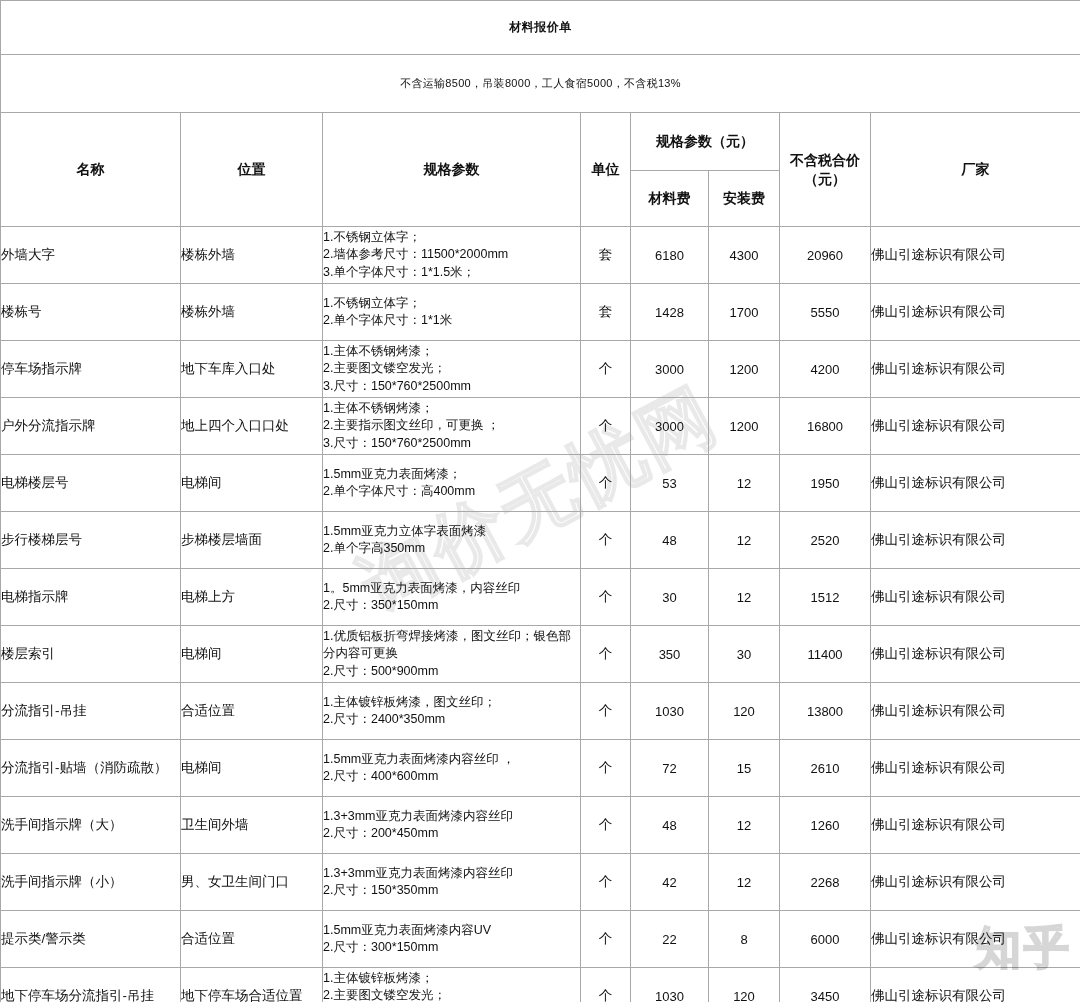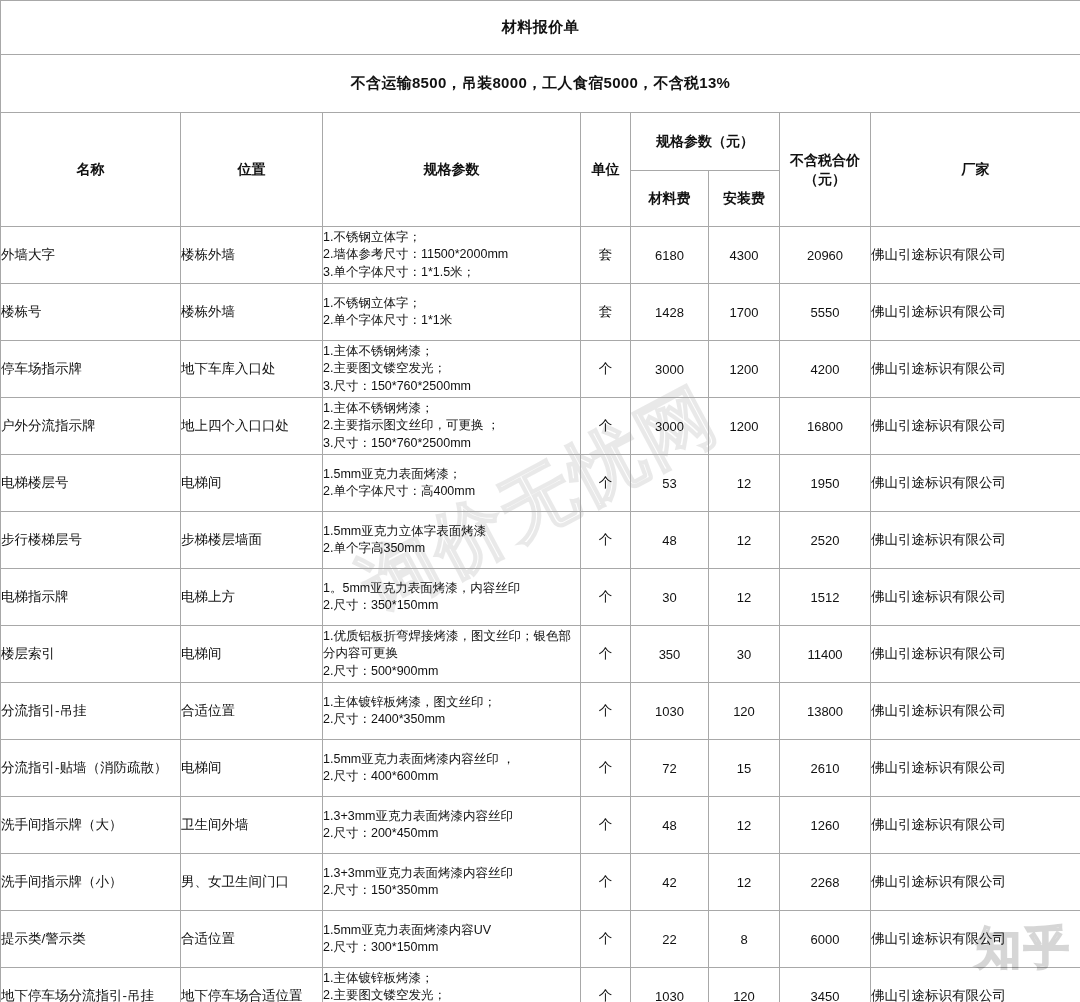--- a/index.html
+++ b/index.html
@@ -37,28 +37,28 @@
     padding: 0;
     vertical-align: middle;
     background: transparent;
   }
 
   
   .title-row td {
     height: 53px;
     text-align: center;
     font-weight: bold;
-    font-size: 15px;
+    font-size: 12px;
     letter-spacing: 0.5px;
   }
   .subtitle-row td {
     height: 57px;
     text-align: center;
-    font-weight: bold;
-    font-size: 15px;
+    font-weight: normal;
+    font-size: 11px;
     letter-spacing: 0.3px;
   }
 
   
   .hdr {
     text-align: center;
     font-weight: bold;
     font-size: 14px;
     line-height: 1.35;
   }

